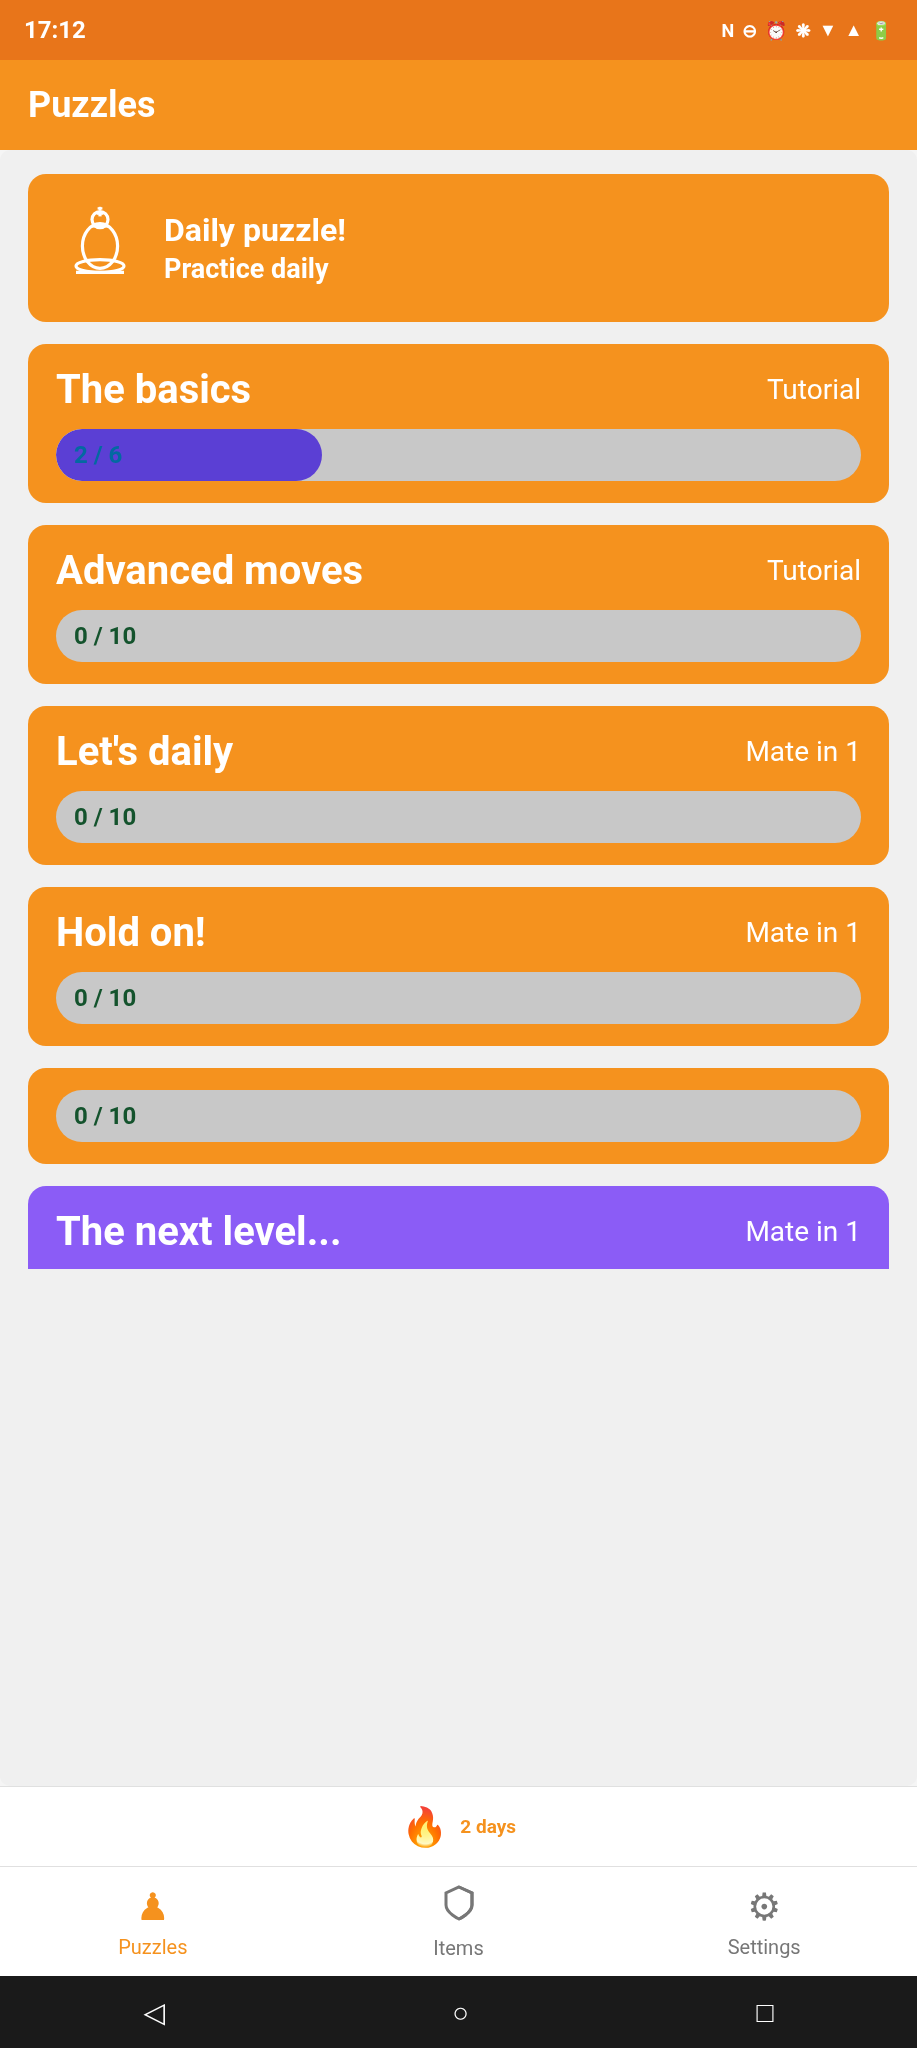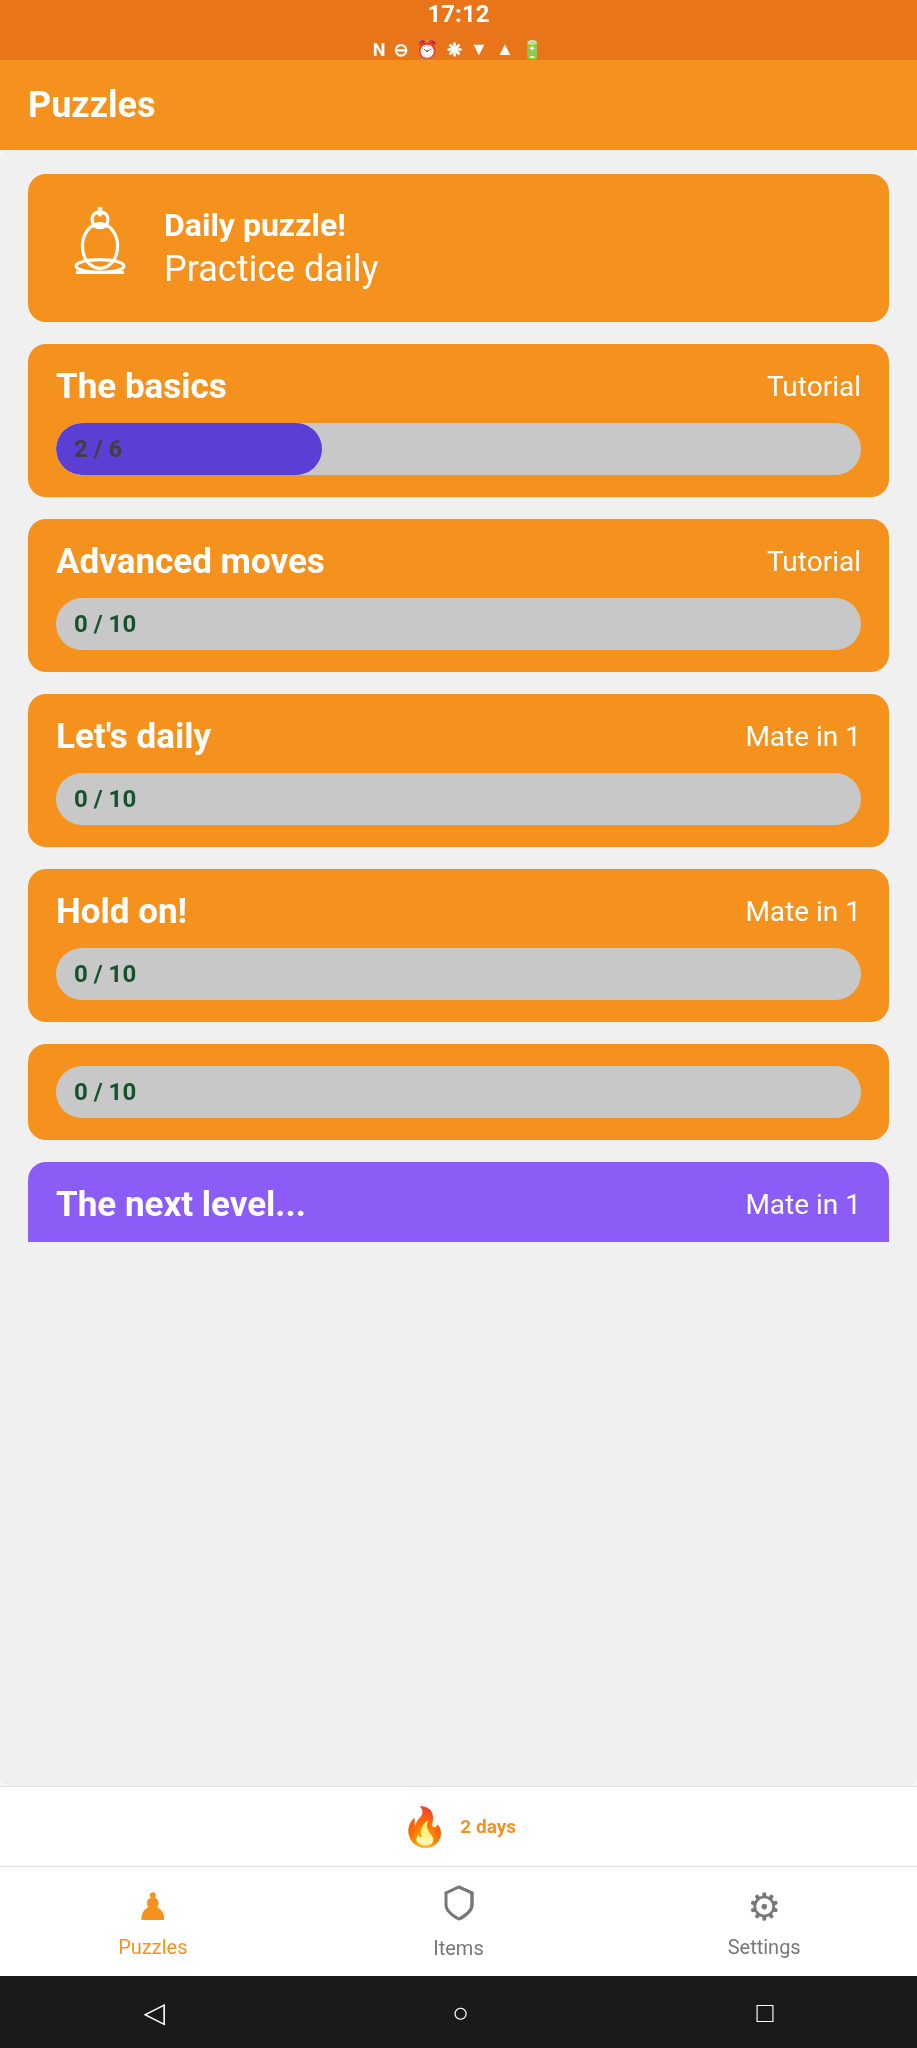--- a/index.html
+++ b/index.html
@@ -18,21 +18,20 @@
     .status-bar {
       background: #e8751a;
       height: 60px;
       display: flex;
       align-items: center;
       justify-content: space-between;
       padding: 0 24px;
       color: white;
       font-size: 22px;
       font-weight: bold;
-      flex-direction: column;
     }
     .status-bar-time {
       font-size: 24px;
       font-weight: bold;
     }
     .status-bar-icons {
       display: flex;
       align-items: center;
       gap: 8px;
       font-size: 18px;
@@ -83,42 +82,42 @@
       flex-direction: column;
       gap: 4px;
     }
     .daily-puzzle-title {
       color: white;
       font-size: 32px;
       font-weight: bold;
     }
     .daily-puzzle-subtitle {
       color: white;
-      font-size: 36px;
-      font-weight: normal;
+      font-size: 27px;
+      font-weight: bold;
     }
 
     
     .category-card {
       background: #f5921e;
       border-radius: 18px;
       padding: 22px 28px;
       display: flex;
       flex-direction: column;
       gap: 16px;
       cursor: pointer;
     }
     .category-header {
       display: flex;
       justify-content: space-between;
       align-items: center;
     }
     .category-title {
       color: white;
-      font-size: 35px;
+      font-size: 40px;
       font-weight: bold;
     }
     .category-tag {
       color: white;
       font-size: 28px;
       font-weight: normal;
     }
 
     
     .progress-bar-container {
@@ -135,21 +134,21 @@
       display: flex;
       align-items: center;
       padding-left: 18px;
       min-width: 52px;
     }
     .progress-bar-fill.empty {
       background: transparent;
       min-width: 0;
     }
     .progress-label {
-      color: #404040;
+      color: #0369a1;
       font-size: 24px;
       font-weight: bold;
       position: absolute;
       left: 18px;
       top: 50%;
       transform: translateY(-50%);
     }
     .progress-label.on-gray {
       color: #14532d;
     }

